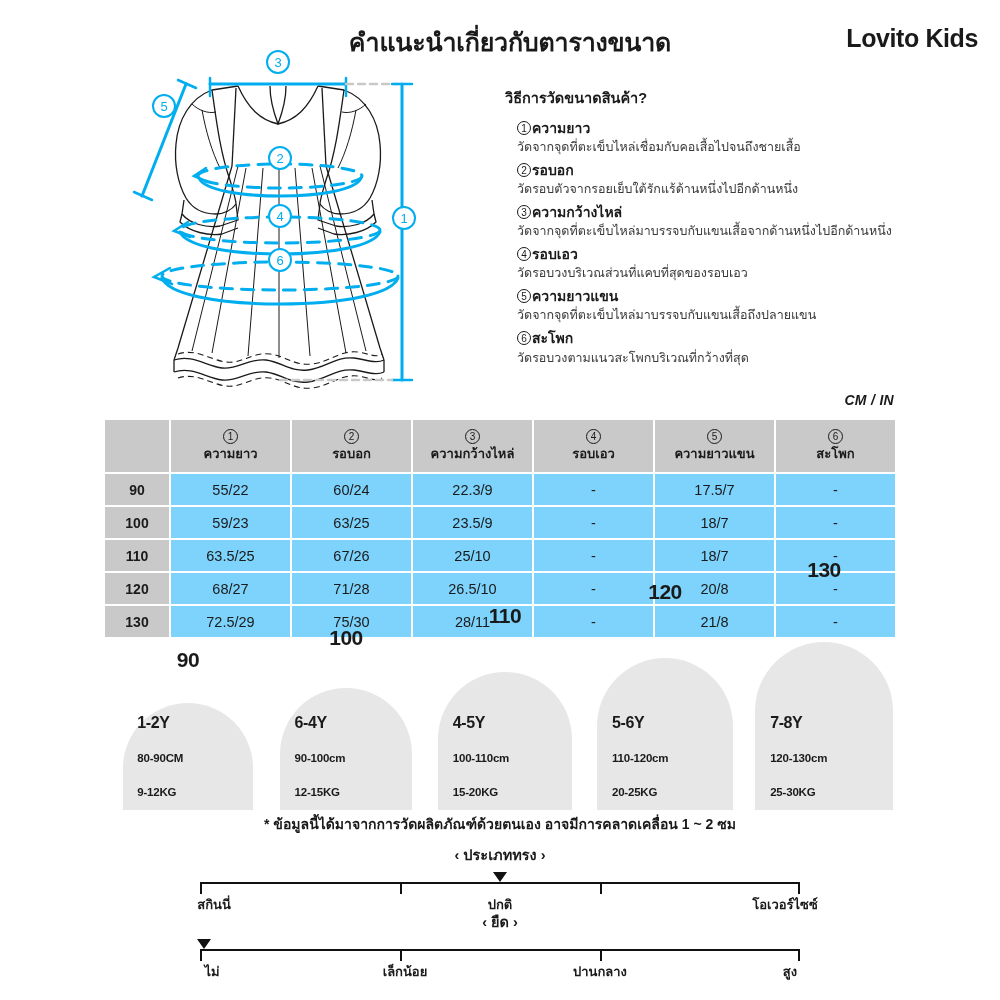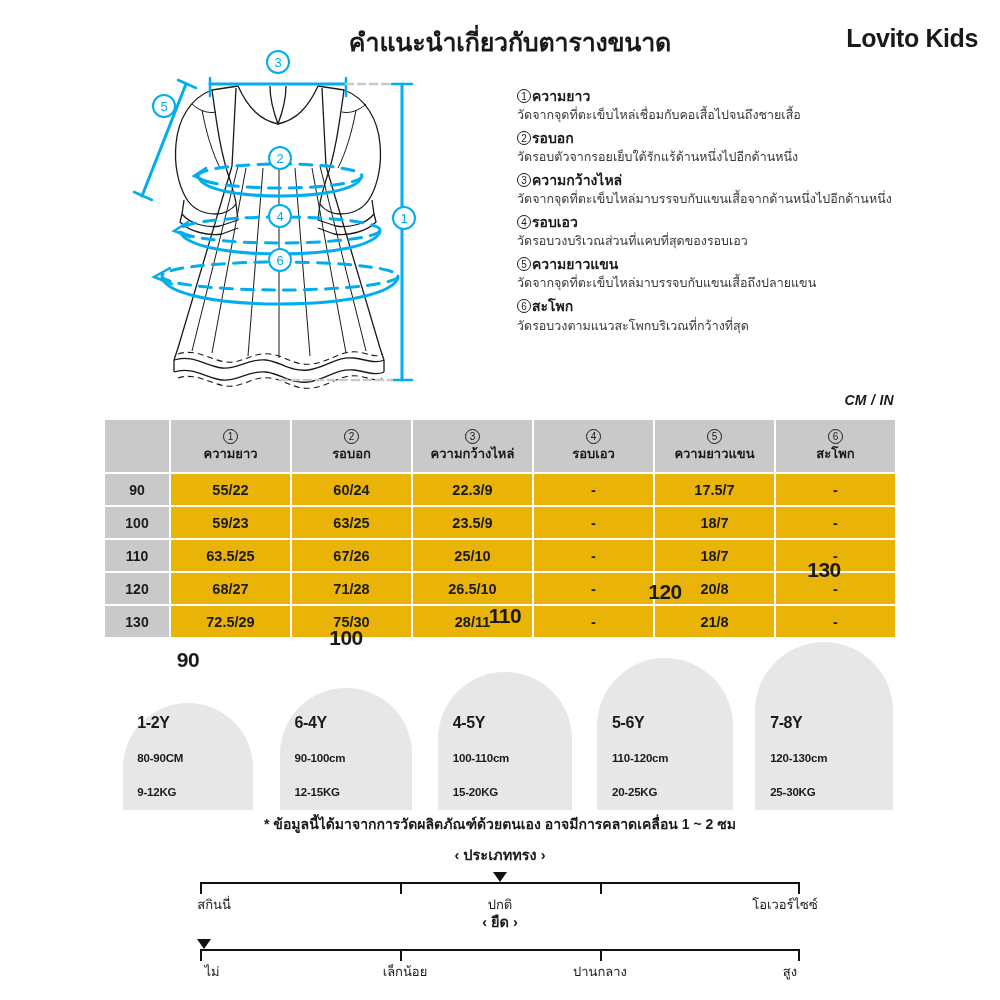--- a/index.html
+++ b/index.html
@@ -66,22 +66,22 @@
     display: block; margin: 0 auto 2px;
     width: 15px; height: 15px; line-height: 14px;
     border: 1.1px solid #1a1a1a; border-radius: 50%;
     font-size: 10px; font-weight: normal;
   }
   #size-table tbody th {
     background: #c9c9c9; height: 31px;
     font-weight: bold; font-size: 14px;
   }
   #size-table tbody td {
-    background: #eab308; height: 31px;
-    font-weight: bold; font-size: 14.5px;
+    background: #7dd3fc; height: 31px;
+    font-weight: normal; font-size: 14.5px;
   }
 
   
   #arches { position: absolute; left: 0; top: 630px; width: 1000px; height: 180px; }
   .arch-wrap { position: absolute; bottom: 0; }
   .arch-size {
     position: absolute; left: 0; width: 100%; text-align: center;
     font-size: 21px; font-weight: bold; letter-spacing: -0.5px;
   }
   .arch-body {
@@ -111,21 +111,21 @@
   .tick { position: absolute; width: 2px; background: #111; }
   .tick.end { top: 10px; height: 12px; }
   .tick.mid { top: 12px; height: 10px; }
   .marker {
     position: absolute; top: 0px; width: 0; height: 0;
     border-left: 7px solid transparent; border-right: 7px solid transparent;
     border-top: 10px solid #111; margin-left: -7px;
   }
   .scale-labels { position: relative; left: 200px; width: 600px; height: 20px; }
   .slabel {
-    position: absolute; top: 2px; font-size: 13px; font-weight: normal;
+    position: absolute; top: 2px; font-size: 13px; font-weight: bold;
     transform: translateX(-50%); white-space: nowrap;
   }
 </style>
 </head>
 <body>
 
 <div id="page">
 
   <div id="doc-title">คำแนะนำเกี่ยวกับตารางขนาด</div>
   <div id="brand">Lovito Kids</div>
@@ -224,20 +224,21 @@
           <text x="160" y="217">6</text>
         <circle cx="44" cy="58" r="11" fill="#fff" stroke="#00AEEF" stroke-width="2"></circle>
           <text x="44" y="63">5</text>
         <circle cx="284" cy="170" r="11" fill="#fff" stroke="#00AEEF" stroke-width="2"></circle>
           <text x="284" y="175">1</text>
       </g>
     </svg>
   </div>
 
   <div id="howto">
+    <h2>วิธีการวัดขนาดสินค้า?</h2>
 
     <div class="m-item">
       <div class="m-head"><span class="num">1</span><span>ความยาว</span></div>
       <div class="m-desc">วัดจากจุดที่ตะเข็บไหล่เชื่อมกับคอเสื้อไปจนถึงชายเสื้อ</div>
     </div>
     <div class="m-item">
       <div class="m-head"><span class="num">2</span><span>รอบอก</span></div>
       <div class="m-desc">วัดรอบตัวจากรอยเย็บใต้รักแร้ด้านหนึ่งไปอีกด้านหนึ่ง</div>
     </div>
     <div class="m-item">

